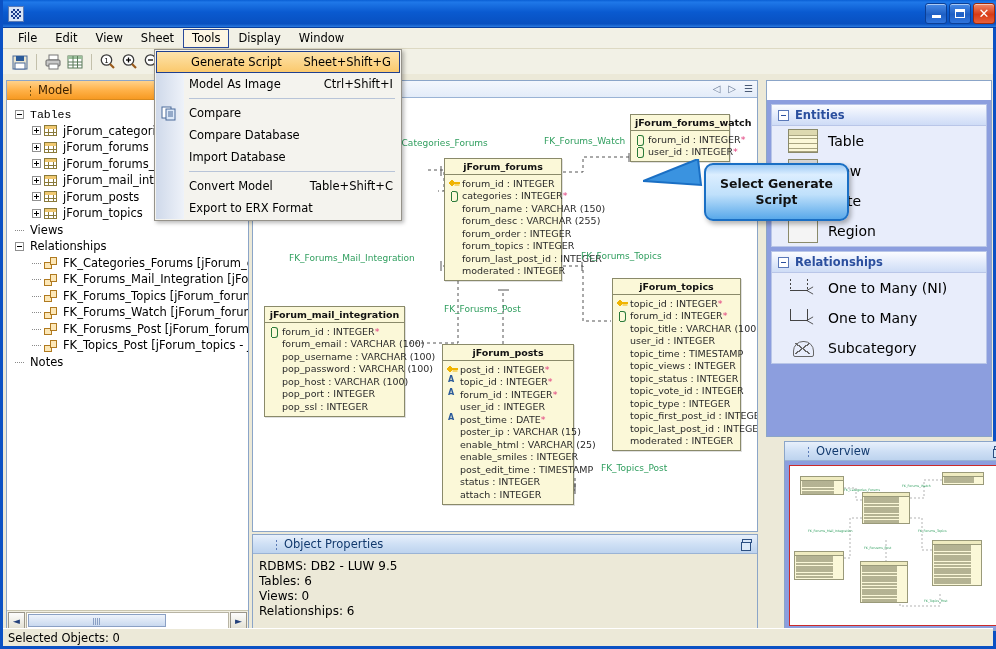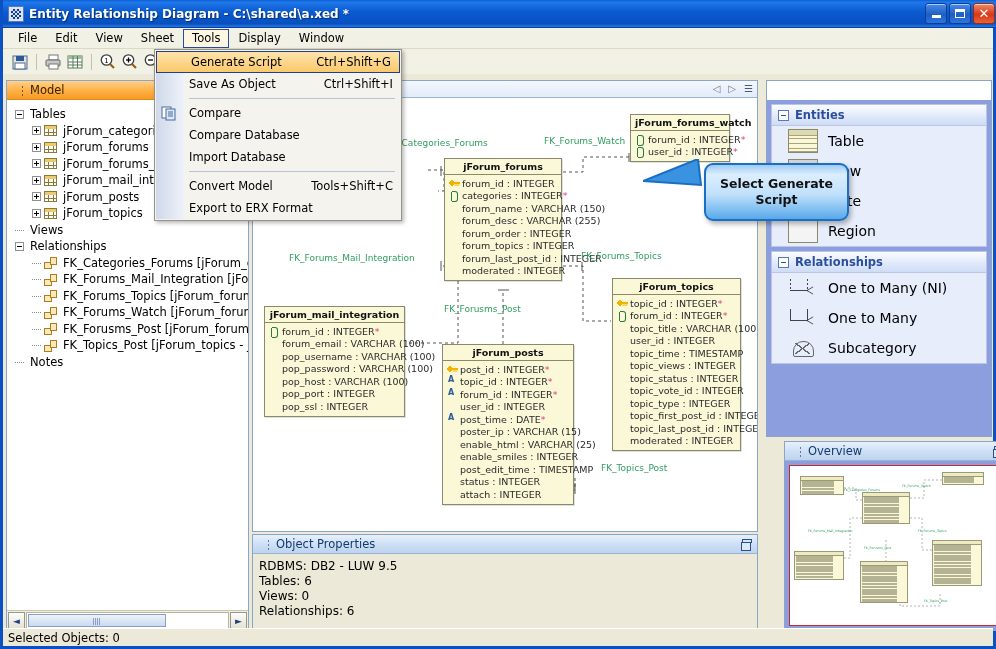--- a/index.html
+++ b/index.html
@@ -88,21 +88,21 @@
 
   
   #model-panel {
     position:absolute; left:3px; top:80px; width:243px; height:551px;
     background:#fff; border:1px solid #8ba5c8;
   }
   .panel-head {
     height:19px;
     background:linear-gradient(to bottom,#e8f0fb,#cfe0f5 50%,#bdd3ee);
     border-bottom:1px solid #9ab3d5;
-    display:flex; align-items:center; padding-left:12px;
+    display:flex; align-items:center; padding-left:20px;
     font-size:11.5px; color:#123a6e;
   }
   .panel-head.orange {
     background:linear-gradient(to bottom,#ffd28a,#ffb24a 50%,#f79a22);
     border-bottom:1px solid #d98a1e; color:#3a2000;
   }
   .grip { width:4px; height:11px; margin-right:5px; margin-left:2px;
     background-image:radial-gradient(circle, #5a7ab5 0.8px, transparent 1px);
     background-size:3px 4px; }
   .grip.dark { background-image:radial-gradient(circle,#7a5510 0.8px,transparent 1px); }
@@ -348,21 +348,20 @@
     display:flex; align-items:center; padding-left:5px; font-size:11.5px;
   }
 </style>
 </head>
 <body>
 
 <div id="window">
 
   <div id="titlebar">
     <div id="title-icon"></div>
-    <div id="title-text">Entity Relationship Diagram - C:\shared\a.xed *</div>
     <div id="win-buttons">
       <div class="win-btn blue">
           <div class="glyph-min"></div>
         </div>
       <div class="win-btn blue">
           <div class="glyph-max"></div>
         </div>
       <div class="win-btn red">
           <span class="glyph-close">✕</span>
         </div>
@@ -429,21 +428,21 @@
         </svg>
     </div>
   </div>
 
   <div id="model-panel">
     <div class="panel-head orange">
       <div class="grip dark"></div>
       <span>Model</span>
     </div>
     <div id="tree">
-        <div class="tnode" style="padding-left: 0px;">
+        <div class="tnode" style="padding-left: 0px; font-family: Liberation Mono, monospace;">
           <div class="expander"></div>
           <span class="txt">Tables</span>
         </div>
         <div class="tnode" style="padding-left: 17px;">
           <div class="expander plus"></div>
           <div class="ico-table"></div>
           <span class="txt">jForum_categories</span>
         </div>
         <div class="tnode" style="padding-left: 17px;">
           <div class="expander plus"></div>
@@ -939,24 +938,24 @@
           </div>
       </div>
     </div>
   </div>
 
   <div id="dropdown">
     <div id="dd-gutter"></div>
     <div id="dd-items">
         <div class="dd-item sel">
           <span>Generate Script</span>
-          <span class="dd-key">Ctrl+Shift+G</span>
+          <span class="dd-key">Sheet+Shift+G</span>
         </div>
         <div class="dd-item">
-          <span>Save As Object</span>
+          <span>Model As Image</span>
           <span class="dd-key">Ctrl+Shift+I</span>
         </div>
         <div class="dd-sep"></div>
         <div class="dd-item" style="position: relative;">
           <span>Compare</span>
           <div class="dd-icon"><svg width="18" height="16" viewBox="0 0 18 16">
               <rect x="2" y="2" width="9" height="11" fill="#fff" stroke="#4a6a9a"></rect>
               <rect x="6" y="4" width="9" height="11" fill="#dce8f8" stroke="#4a6a9a"></rect>
               <line x1="8" y1="7" x2="13" y2="7" stroke="#4a6a9a"></line>
               <line x1="8" y1="9" x2="13" y2="9" stroke="#4a6a9a"></line>
@@ -965,21 +964,21 @@
         </div>
         <div class="dd-item">
           <span>Compare Database</span>
         </div>
         <div class="dd-item">
           <span>Import Database</span>
         </div>
         <div class="dd-sep"></div>
         <div class="dd-item">
           <span>Convert Model</span>
-          <span class="dd-key">Tools+Shift+C</span>
+          <span class="dd-key">Table+Shift+C</span>
         </div>
         <div class="dd-item">
           <span>Export to ERX Format</span>
         </div>
       </div>
   </div>
 
   <div id="statusbar">
     <span>Selected Objects: 0</span>
   </div>

